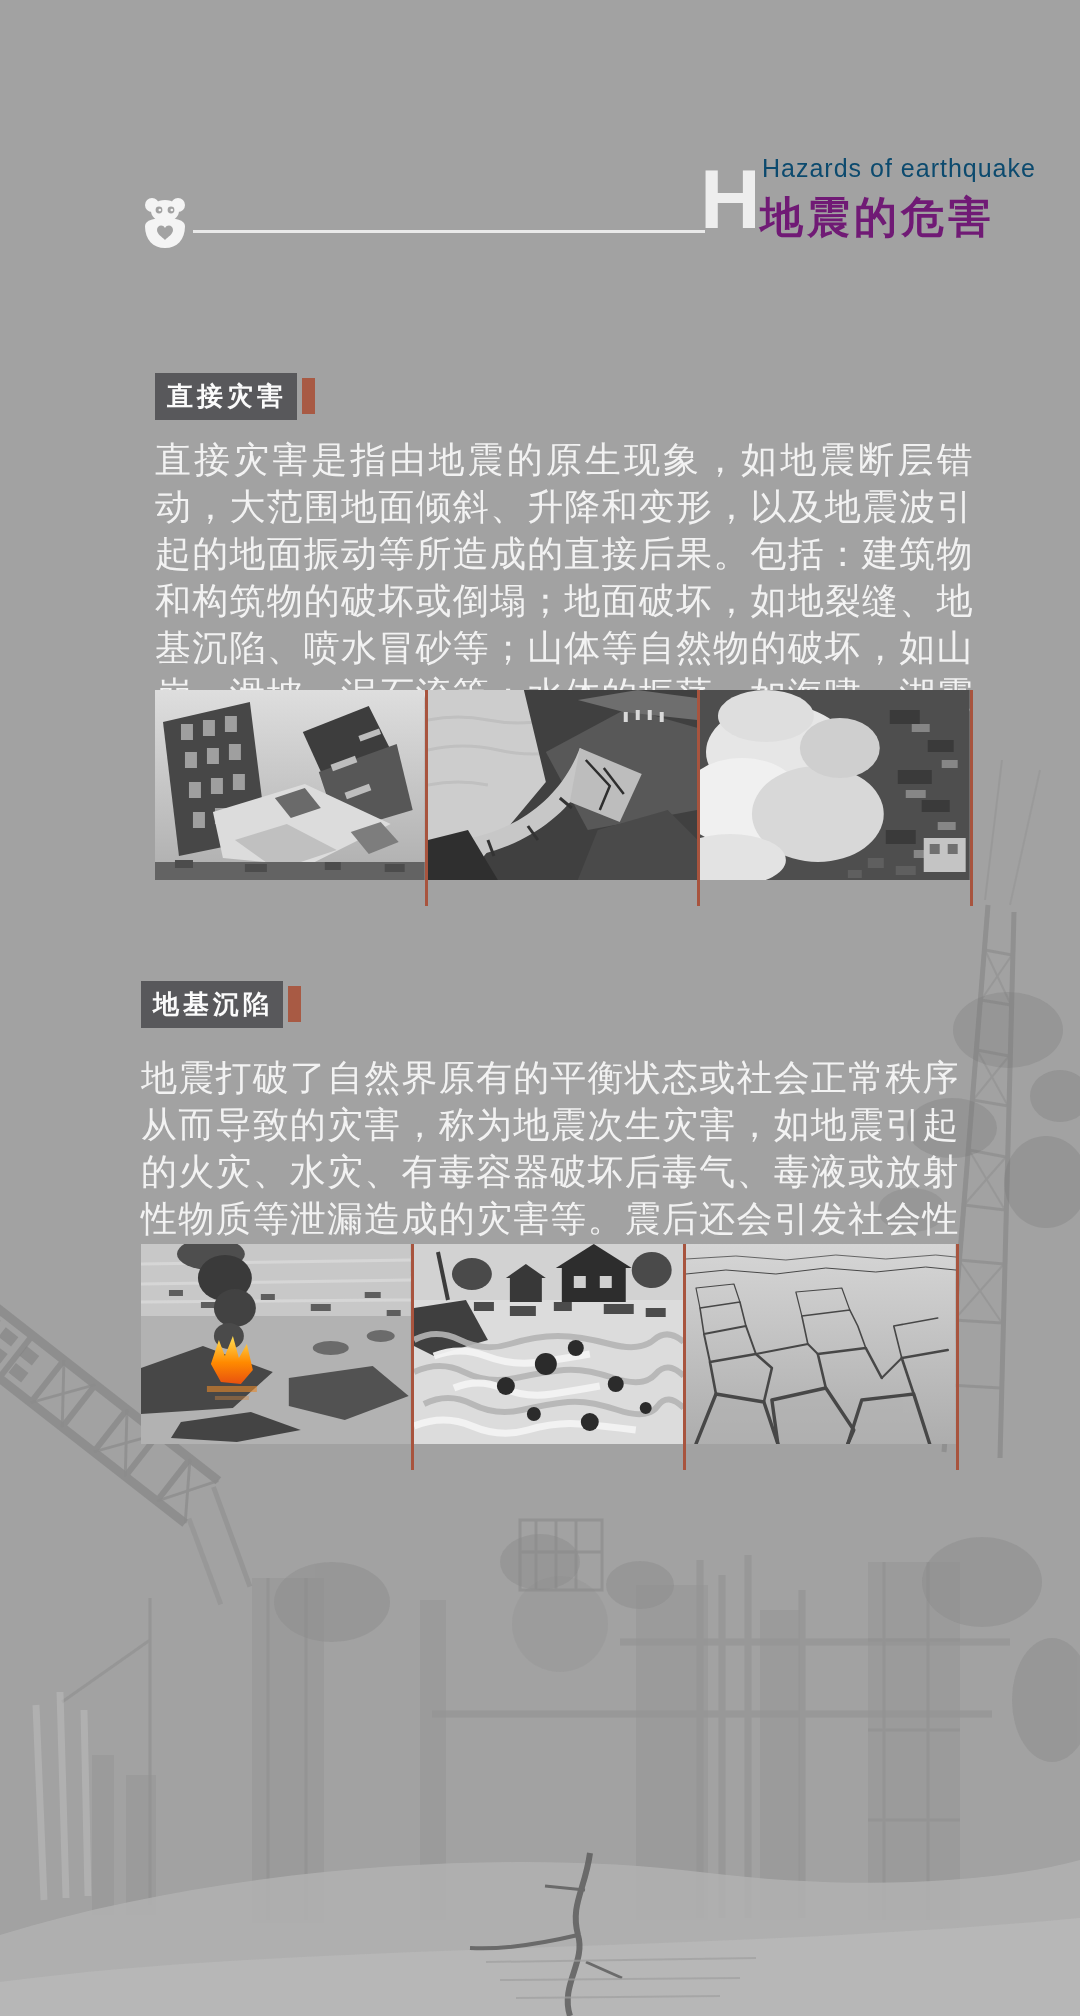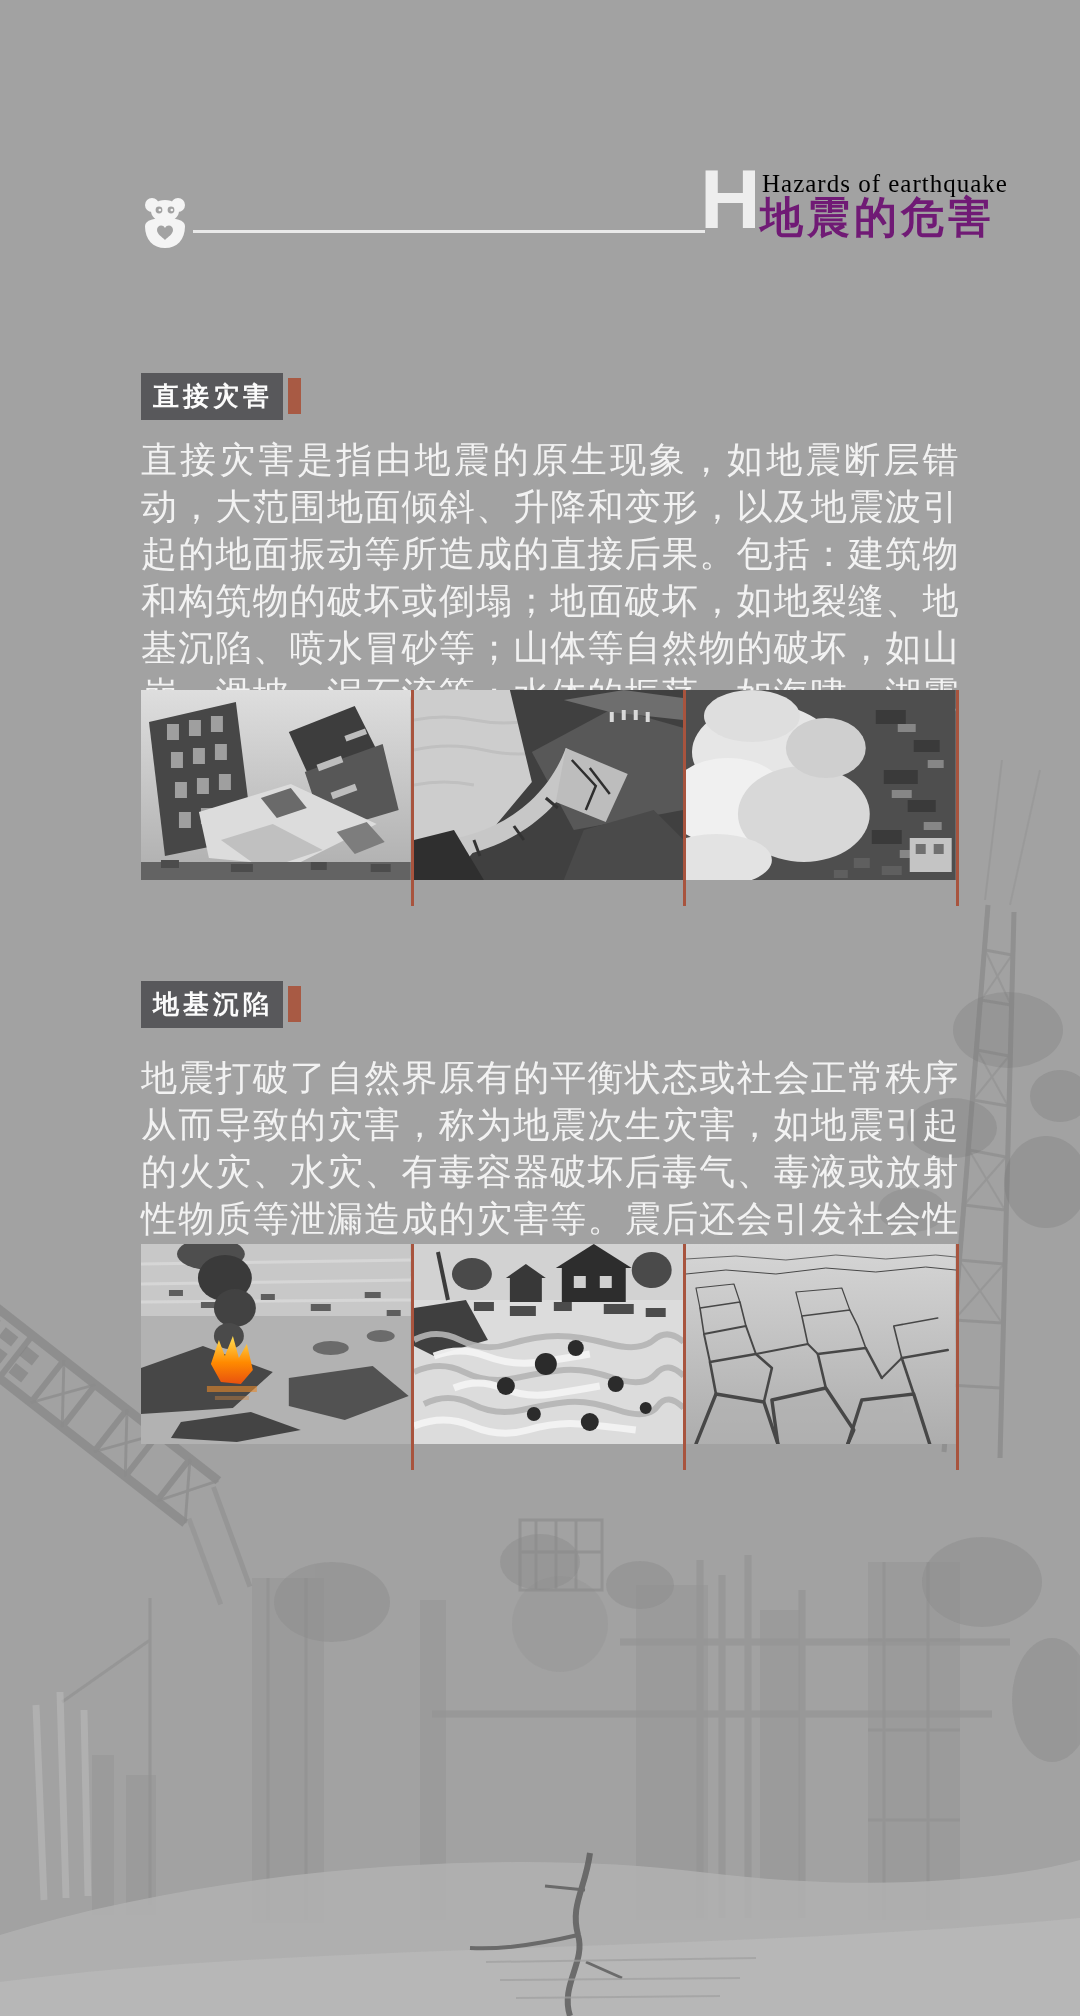--- a/index.html
+++ b/index.html
@@ -8,25 +8,25 @@
     background:#a2a2a2;overflow:hidden;
     font-family:"Liberation Sans", sans-serif;
   }
   
   .ghost-art{position:absolute;left:0;top:0;width:1080px;height:2016px;z-index:0;}
   
   .header{position:absolute;left:0;top:0;width:100%;height:300px;z-index:2;}
   .panda{position:absolute;left:141px;top:196px;width:48px;height:54px;}
   .rule{position:absolute;left:193px;top:230px;width:512px;height:3px;background:#e9e9e9;}
   .letter-h{position:absolute;left:700px;top:157px;font-size:84px;line-height:84px;font-weight:700;color:#eeeeee;}
-  .title-en{position:absolute;left:762px;top:170px;font-size:25px;letter-spacing:1px;color:#000000;font-weight:400;font-family:Liberation Serif, serif;}
+  .title-en{position:absolute;left:762px;top:154px;font-size:25px;letter-spacing:1px;color:#0c4a6e;font-weight:400;}
   .title-zh{position:absolute;left:760px;top:189px;font-size:43px;letter-spacing:4px;color:#701a75;font-weight:700;}
   
   .section{position:absolute;left:141px;width:818px;z-index:2;}
-  .sec1{top:376px;}
+  .sec1{top:376px;margin-left:14px;}
   .sec2{top:984px;}
   .label-row{display:flex;align-items:center;height:40px;}
   .label-box{background:#58585b;color:#fbfbfb;font-size:26px;font-weight:700;letter-spacing:4px;padding:6px 10px 6px 12px;}
   .label-bar{width:13px;height:36px;background:#a85a44;margin-left:5px;}
   .body-text{position:absolute;left:0;margin:0;width:818px;color:#f2f2f2;font-size:36px;line-height:47px;text-align:justify;letter-spacing:0.5px;}
   .sec1 .body-text{top:60px;}
   .sec2 .body-text{top:70px;}
   .photo-strip{position:absolute;left:0;display:flex;width:818px;}
   .sec1 .photo-strip{top:314px;height:190px;}
   .sec2 .photo-strip{top:260px;height:200px;}

